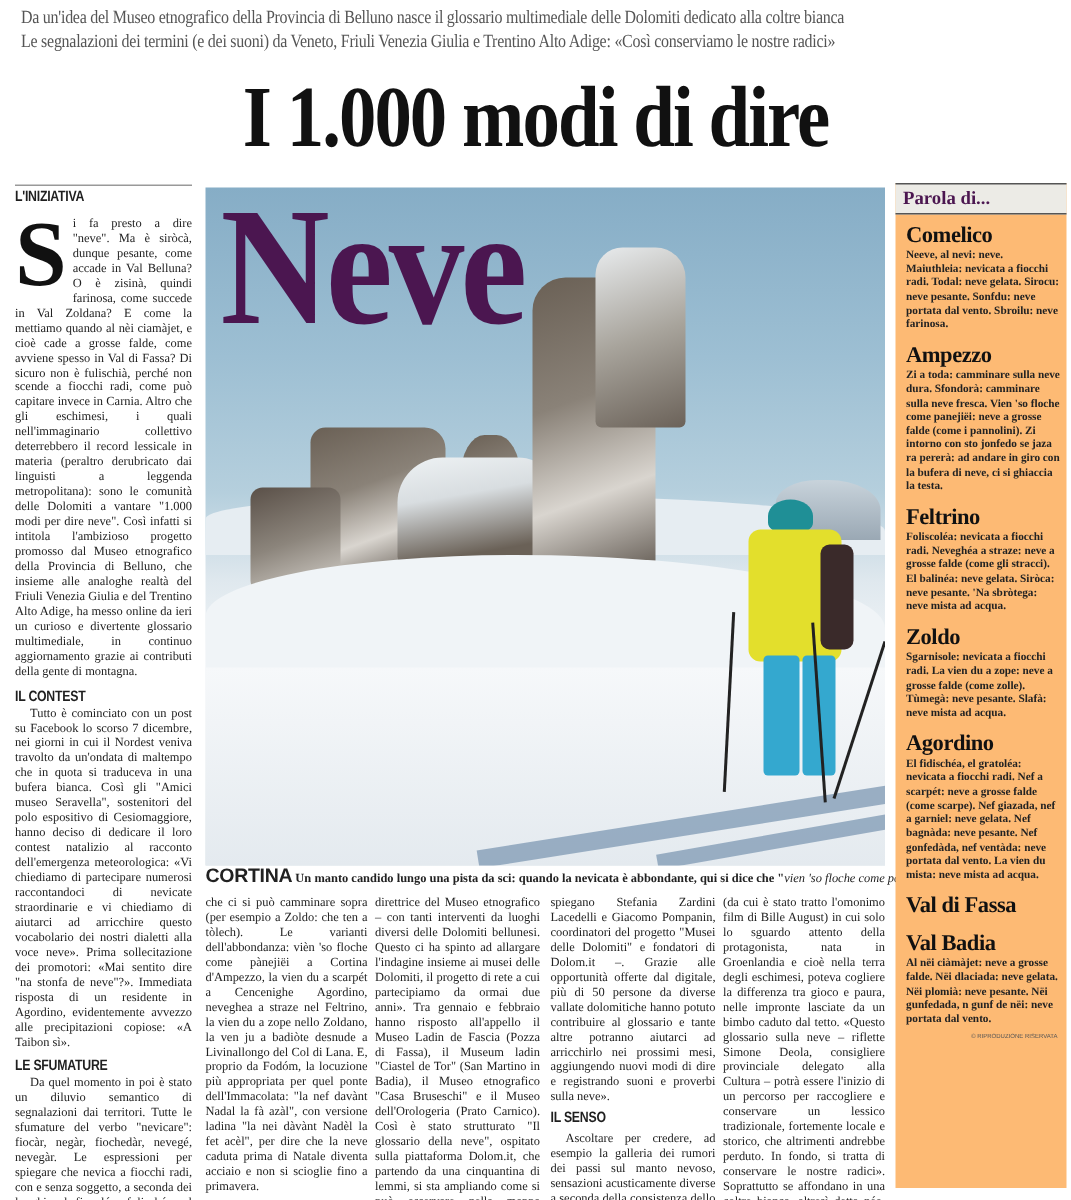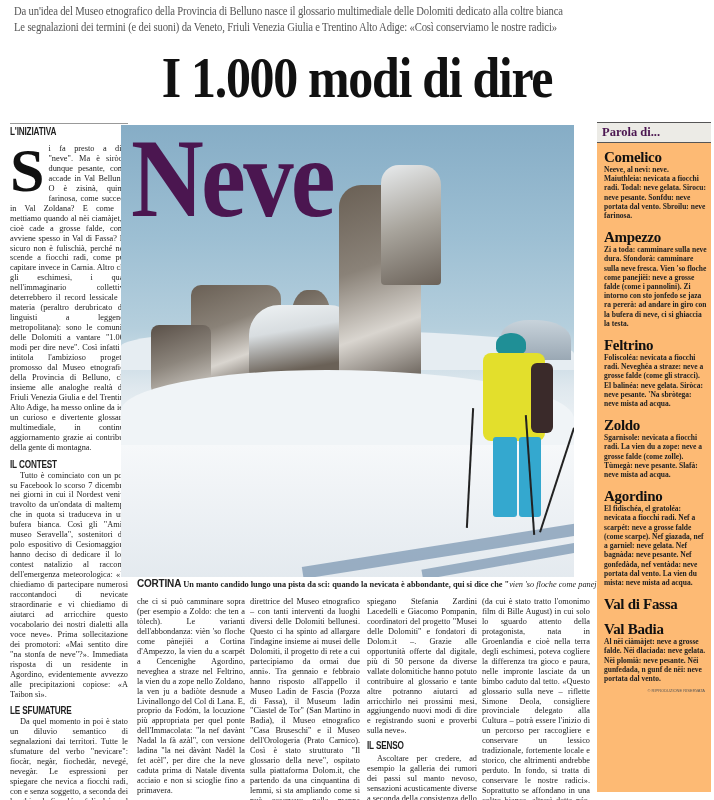--- a/index.html
+++ b/index.html
@@ -13,32 +13,32 @@
 
   
   .leftcol { position: absolute; left: 10px; top: 123px; width: 118px; font-size: 8.3px; line-height: 9.95px; text-align: justify; color: #222; }
   .sec-label { font-family: "Liberation Sans", "DejaVu Sans", sans-serif; font-weight: bold; font-size: 10px; line-height: 12px; color: #1f1f1f; letter-spacing: -0.2px; transform: scaleX(0.82); transform-origin: left; white-space: nowrap; }
   .topline { border-top: 1px solid #999; padding-top: 2px; margin-bottom: 6px; }
   .dropcap { float: left; font-family: "Liberation Serif", serif; font-weight: bold; font-size: 62px; line-height: 48px; margin: 2px 4px 0 0; color: #111; }
   .leftcol p { margin-bottom: 6px; }
   .leftcol p.indent { text-indent: 10px; }
 
   
-  .photo { position: absolute; left: 121px; top: 125px; width: 453px; height: 452px; overflow: hidden;
+  .photo { position: absolute; left: 137px; top: 125px; width: 453px; height: 452px; overflow: hidden;
     background: linear-gradient(180deg, #86adc6 0%, #9dbfd3 25%, #b5cfdd 45%, #dfe8ee 58%, #f3f6f8 70%, #e8edf1 85%, #d6dfe6 100%); }
   .photo .rock { position: absolute; background: linear-gradient(160deg, #6a6055 0%, #8a8278 40%, #d9d5cf 70%, #5c544c 100%); }
   .photo .snow { position: absolute; background: #f2f5f7; }
   .photo .shadow { position: absolute; background: #7d98b3; opacity: 0.75; }
   .neve-title { position: absolute; left: 10px; top: -2px; font-family: "Liberation Serif", serif; font-weight: bold; font-size: 112px; line-height: 110px; color: #4b1650; letter-spacing: -3px; transform: scaleX(0.9); transform-origin: left top; }
   .skier-jacket { position: absolute; background: #e3df2c; border-radius: 8px; }
   .skier-pants { position: absolute; background: #34a8cf; }
   .skier-hat { position: absolute; background: #1f8f96; border-radius: 50% 50% 30% 30%; }
   .pole { position: absolute; width: 2px; background: #222; }
   .caption { position: absolute; left: 137px; top: 579px; width: 460px; font-size: 8.3px; line-height: 10px; white-space: nowrap; color: #222; }
-  .caption .loc { font-family: "Liberation Sans", sans-serif; font-weight: bold; font-size: 10px; letter-spacing: -0.2px; }
+  .caption .loc { font-family: "Liberation Sans", sans-serif; font-weight: bold; font-size: 13px; letter-spacing: -0.2px; }
   .caption .cap-text { font-weight: bold; }
 
   
   .body { position: absolute; top: 597px; font-size: 8.3px; line-height: 9.95px; text-align: justify; color: #222; }
   .body p { margin-bottom: 0; }
   .body .sec-label { margin: 4px 0 2px; }
   .body p.indent { text-indent: 10px; }
   .col1 { left: 137px; width: 108px; }
   .col2 { left: 250px; width: 110px; }
   .col3 { left: 367px; width: 110px; }

